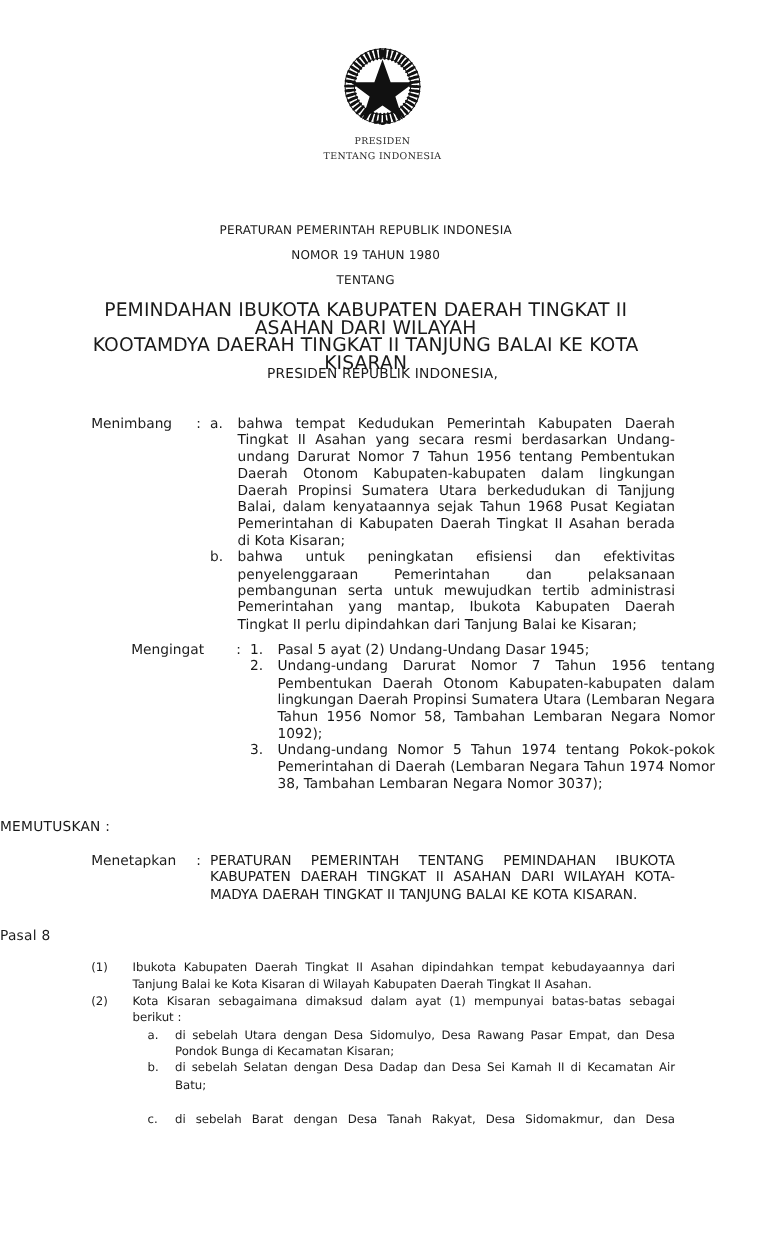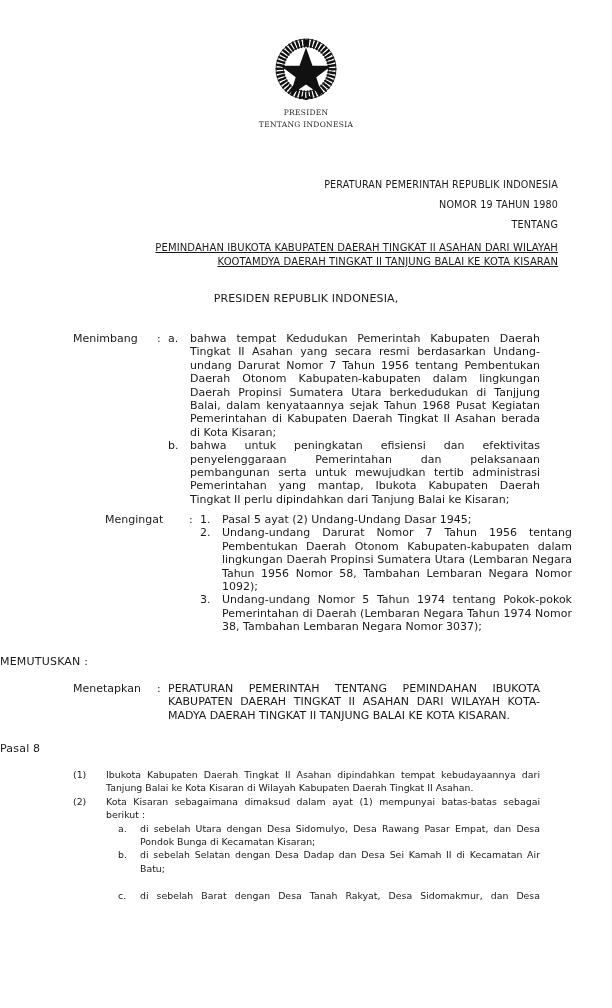--- a/index.html
+++ b/index.html
@@ -39,35 +39,34 @@
     line-height: 10px;
     letter-spacing: 0.3px;
     color: #2a2a2a;
     margin-top: 2px;
   }
 
   
   .title-block {
     position: absolute;
     top: 175px;
-    left: 91px;
+    left: 59px;
     width: 467px;
-    text-align: right;
+    text-align: center;
   }
   .title-line {
     font-size: 9.6px;
     line-height: 20px;
     letter-spacing: 0.15px;
   }
   .title-sub {
-    font-size: 10px;
+    font-size: 15px;
     line-height: 14px;
     letter-spacing: 0.1px;
     margin-top: 6px;
-    text-decoration: underline;
   }
 
   .president-line {
     position: absolute;
     top: 292px;
     left: 0;
     width: 612px;
     text-align: center;
     font-size: 11px;
     letter-spacing: 0.15px;

